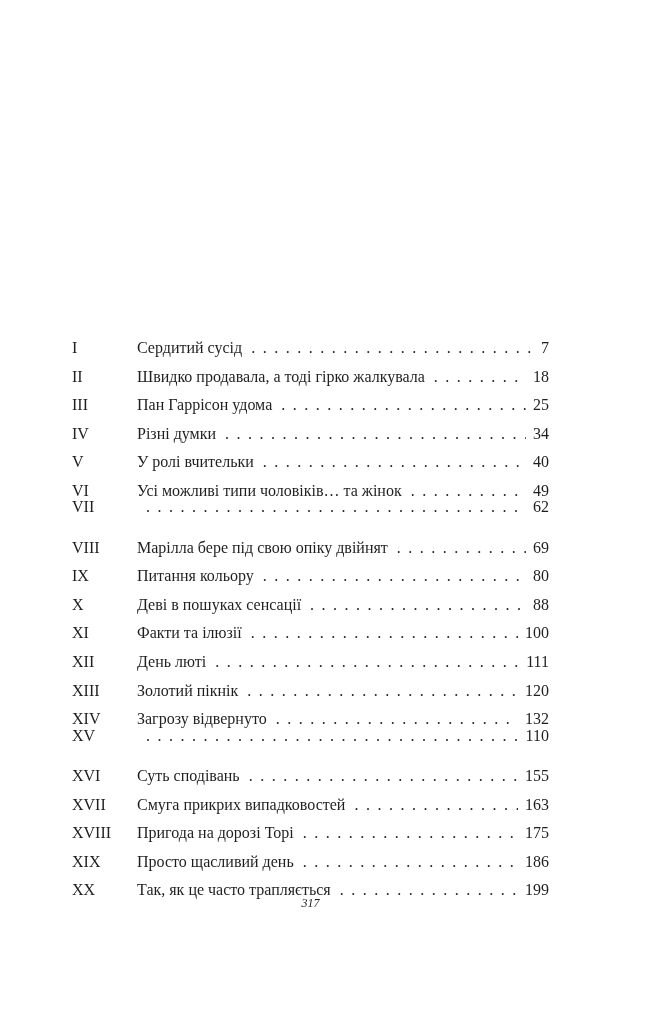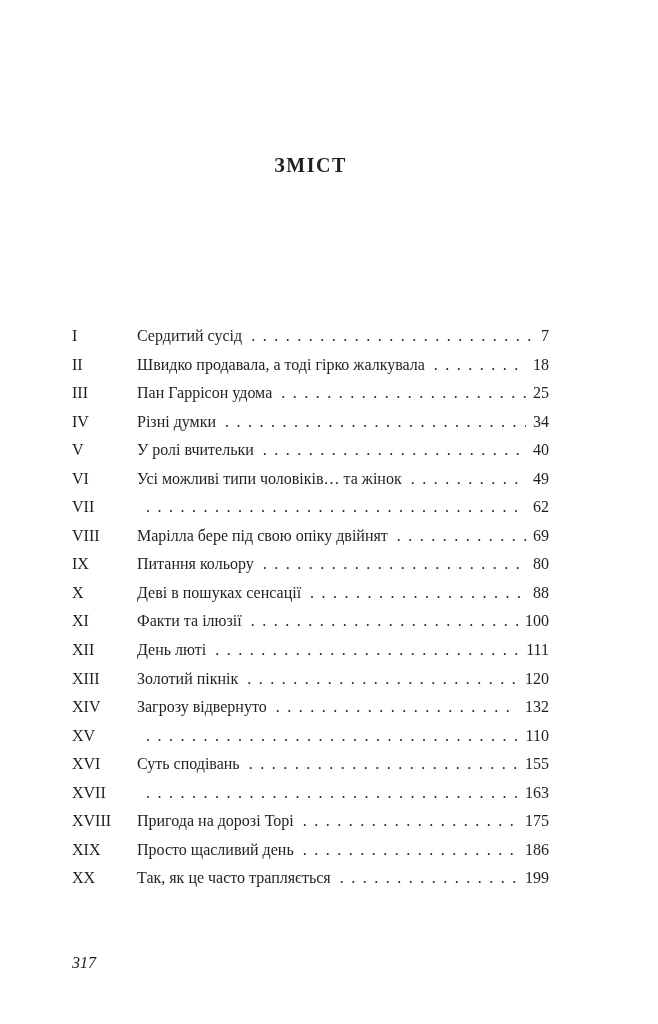--- a/index.html
+++ b/index.html
@@ -41,50 +41,50 @@
     line-height: 28.55px;
     font-size: 16px;
   }
   .roman {
     width: 65px;
     flex: 0 0 65px;
   }
   .chapter-title {
     flex: 0 0 auto;
     white-space: nowrap;
+    margin-top: 12px;
   }
   .leader {
     flex: 1 1 auto;
     min-width: 0;
     overflow: hidden;
     white-space: nowrap;
     padding-left: 9px;
     margin-right: 7px;
     word-spacing: 3.5px;
   }
   .page-num {
     flex: 0 0 auto;
     text-align: right;
   }
   .footer-num {
     position: absolute;
-    top: 954px;
+    top: 896px;
     left: 72px;
     width: 477px;
-    text-align: left;
+    text-align: center;
     font-style: italic;
-    font-size: 16px;
+    font-size: 12px;
   }
 </style>
 </head>
 <body>
 
 <div class="page">
 
-  <h1 class="toc-title">ЗМІСТ</h1>
 
   <div class="toc-list">
 
       <div class="toc-entry">
         <span class="roman">I</span>
         <span class="chapter-title">Сердитий сусід</span>
         <span class="leader" aria-hidden="true">. . . . . . . . . . . . . . . . . . . . . . . . . . . . . . . . . . . . . . . . . . . . . . . . . . . . . . . . . . . .</span>
         <span class="page-num">7</span>
       </div>
 
@@ -186,20 +186,21 @@
 
       <div class="toc-entry">
         <span class="roman">XVI</span>
         <span class="chapter-title">Суть сподівань</span>
         <span class="leader" aria-hidden="true">. . . . . . . . . . . . . . . . . . . . . . . . . . . . . . . . . . . . . . . . . . . . . . . . . . . . . . . . . . . .</span>
         <span class="page-num">155</span>
       </div>
 
       <div class="toc-entry">
         <span class="roman">XVII</span>
+        <span class="chapter-title">Смуга прикрих випадковостей</span>
         <span class="leader" aria-hidden="true">. . . . . . . . . . . . . . . . . . . . . . . . . . . . . . . . . . . . . . . . . . . . . . . . . . . . . . . . . . . .</span>
         <span class="page-num">163</span>
       </div>
 
       <div class="toc-entry">
         <span class="roman">XVIII</span>
         <span class="chapter-title">Пригода на дорозі Торі</span>
         <span class="leader" aria-hidden="true">. . . . . . . . . . . . . . . . . . . . . . . . . . . . . . . . . . . . . . . . . . . . . . . . . . . . . . . . . . . .</span>
         <span class="page-num">175</span>
       </div>

